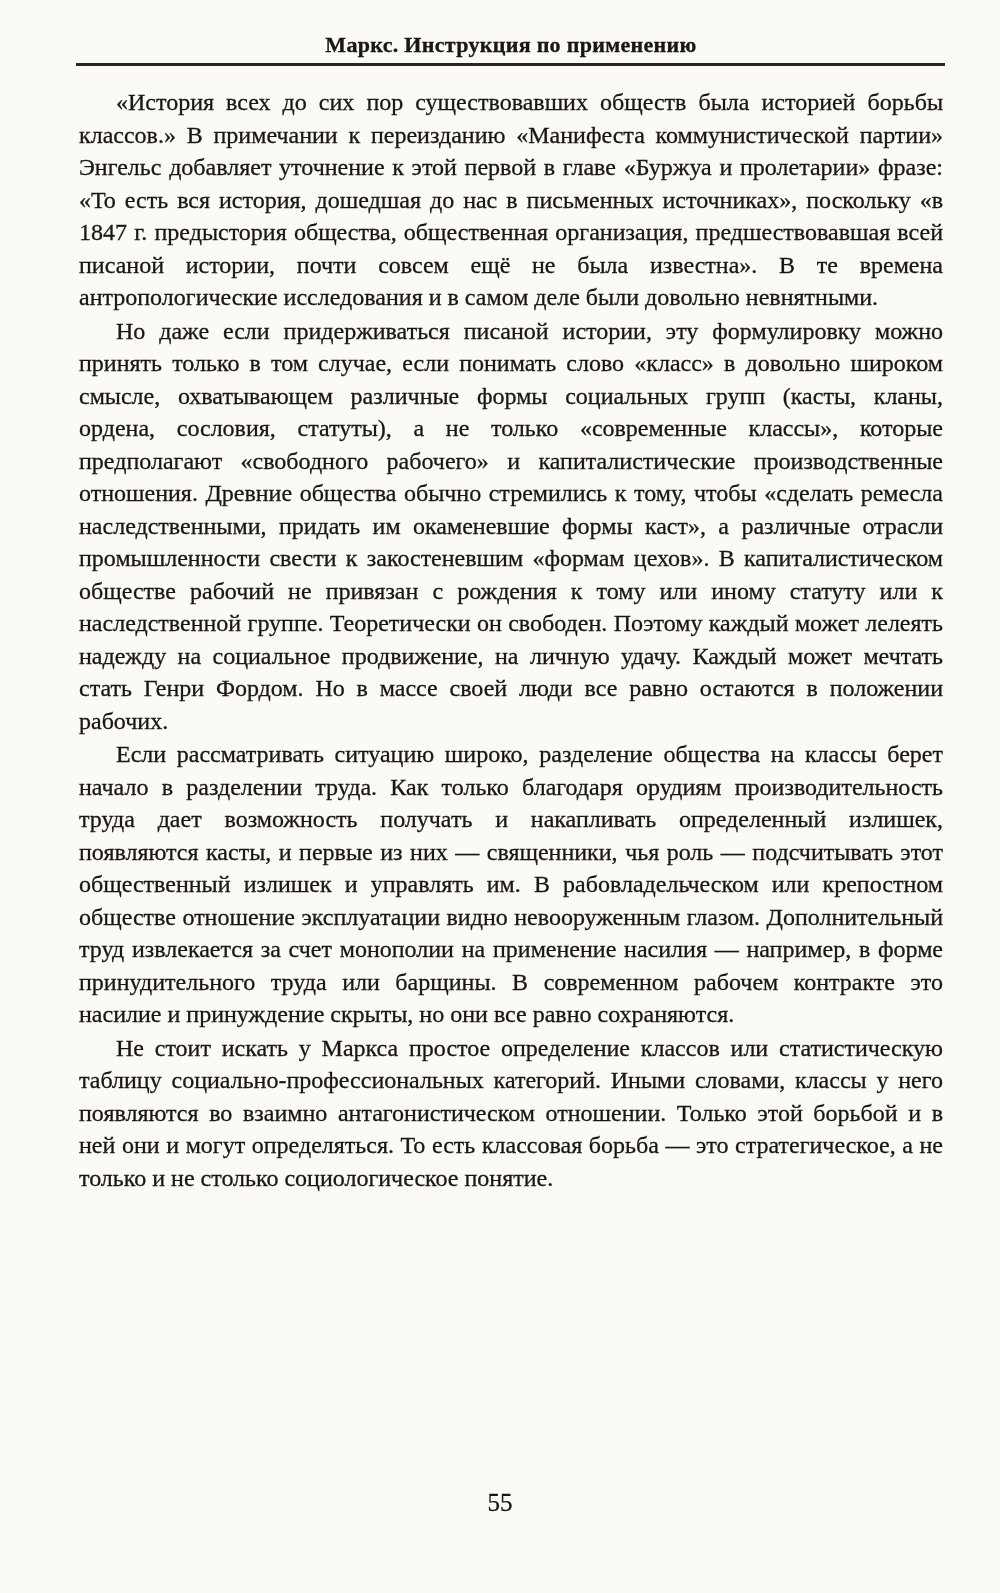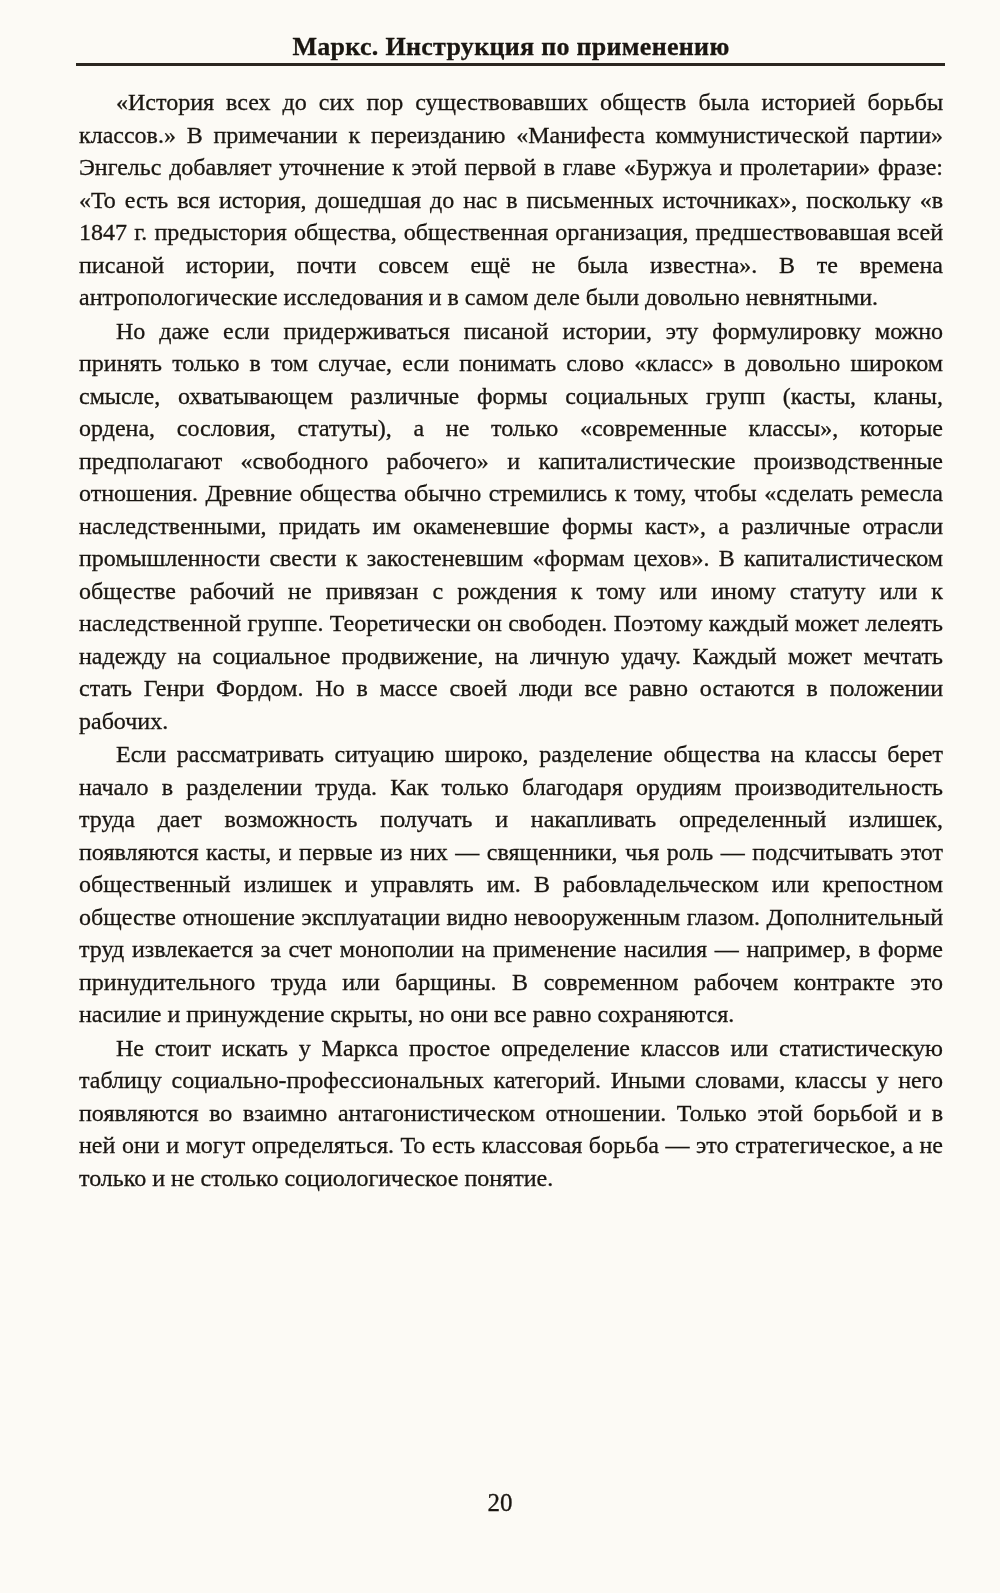--- a/index.html
+++ b/index.html
@@ -18,21 +18,21 @@
     color: #1a1611;
     -webkit-text-stroke: 0.3px #1a1611;
     overflow: hidden;
   }
   .running-header {
     position: absolute;
     top: 32px;
     left: 78px;
     right: 56px;
     text-align: center;
-    font-size: 26px;
+    font-size: 22px;
     font-weight: 600;
     letter-spacing: 0.3px;
     white-space: nowrap;
   }
   .header-rule {
     position: absolute;
     top: 63px;
     left: 76px;
     right: 55px;
     border-top: 3px solid #2b2620;
@@ -66,14 +66,14 @@
 
 <div class="page">
   <div class="running-header">Маркс. Инструкция по применению</div>
   <div class="header-rule"></div>
   <div class="body-text">
     <p>«История всех до сих пор существовавших обществ была историей борьбы классов.» В примечании к переизданию «Манифеста коммунистической партии» Энгельс добавляет уточнение к этой первой в главе «Буржуа и пролетарии» фразе: «То есть вся история, дошедшая до нас в письменных источниках», поскольку «в 1847 г. предыстория общества, общественная организация, предшествовавшая всей писаной истории, почти совсем ещё не была известна». В те времена антропологические исследования и в самом деле были довольно невнятными.</p>
     <p>Но даже если придерживаться писаной истории, эту формулировку можно принять только в том случае, если понимать слово «класс» в довольно широком смысле, охватывающем различные формы социальных групп (касты, кланы, ордена, сословия, статуты), а не только «современные классы», которые предполагают «свободного рабочего» и капиталистические производственные отношения. Древние общества обычно стремились к тому, чтобы «сделать ремесла наследственными, придать им окаменевшие формы каст», а различные отрасли промышленности свести к закостеневшим «формам цехов». В капиталистическом обществе рабочий не привязан с рождения к тому или иному статуту или к наследственной группе. Теоретически он свободен. Поэтому каждый может лелеять надежду на социальное продвижение, на личную удачу. Каждый может мечтать стать Генри Фордом. Но в массе своей люди все равно остаются в положении рабочих.</p>
     <p>Если рассматривать ситуацию широко, разделение общества на классы берет начало в разделении труда. Как только благодаря орудиям производительность труда дает возможность получать и накапливать определенный излишек, появляются касты, и первые из них — священники, чья роль — подсчитывать этот общественный излишек и управлять им. В рабовладельческом или крепостном обществе отношение эксплуатации видно невооруженным глазом. Дополнительный труд извлекается за счет монополии на применение насилия — например, в форме принудительного труда или барщины. В современном рабочем контракте это насилие и принуждение скрыты, но они все равно сохраняются.</p>
     <p>Не стоит искать у Маркса простое определение классов или статистическую таблицу социально-профессиональных категорий. Иными словами, классы у него появляются во взаимно антагонистическом отношении. Только этой борьбой и в ней они и могут определяться. То есть классовая борьба — это стратегическое, а не только и не столько социологическое понятие.</p>
   </div>
-  <div class="page-number">20</div>
+  <div class="page-number">55</div>
 </div>
 
 </body></html>

